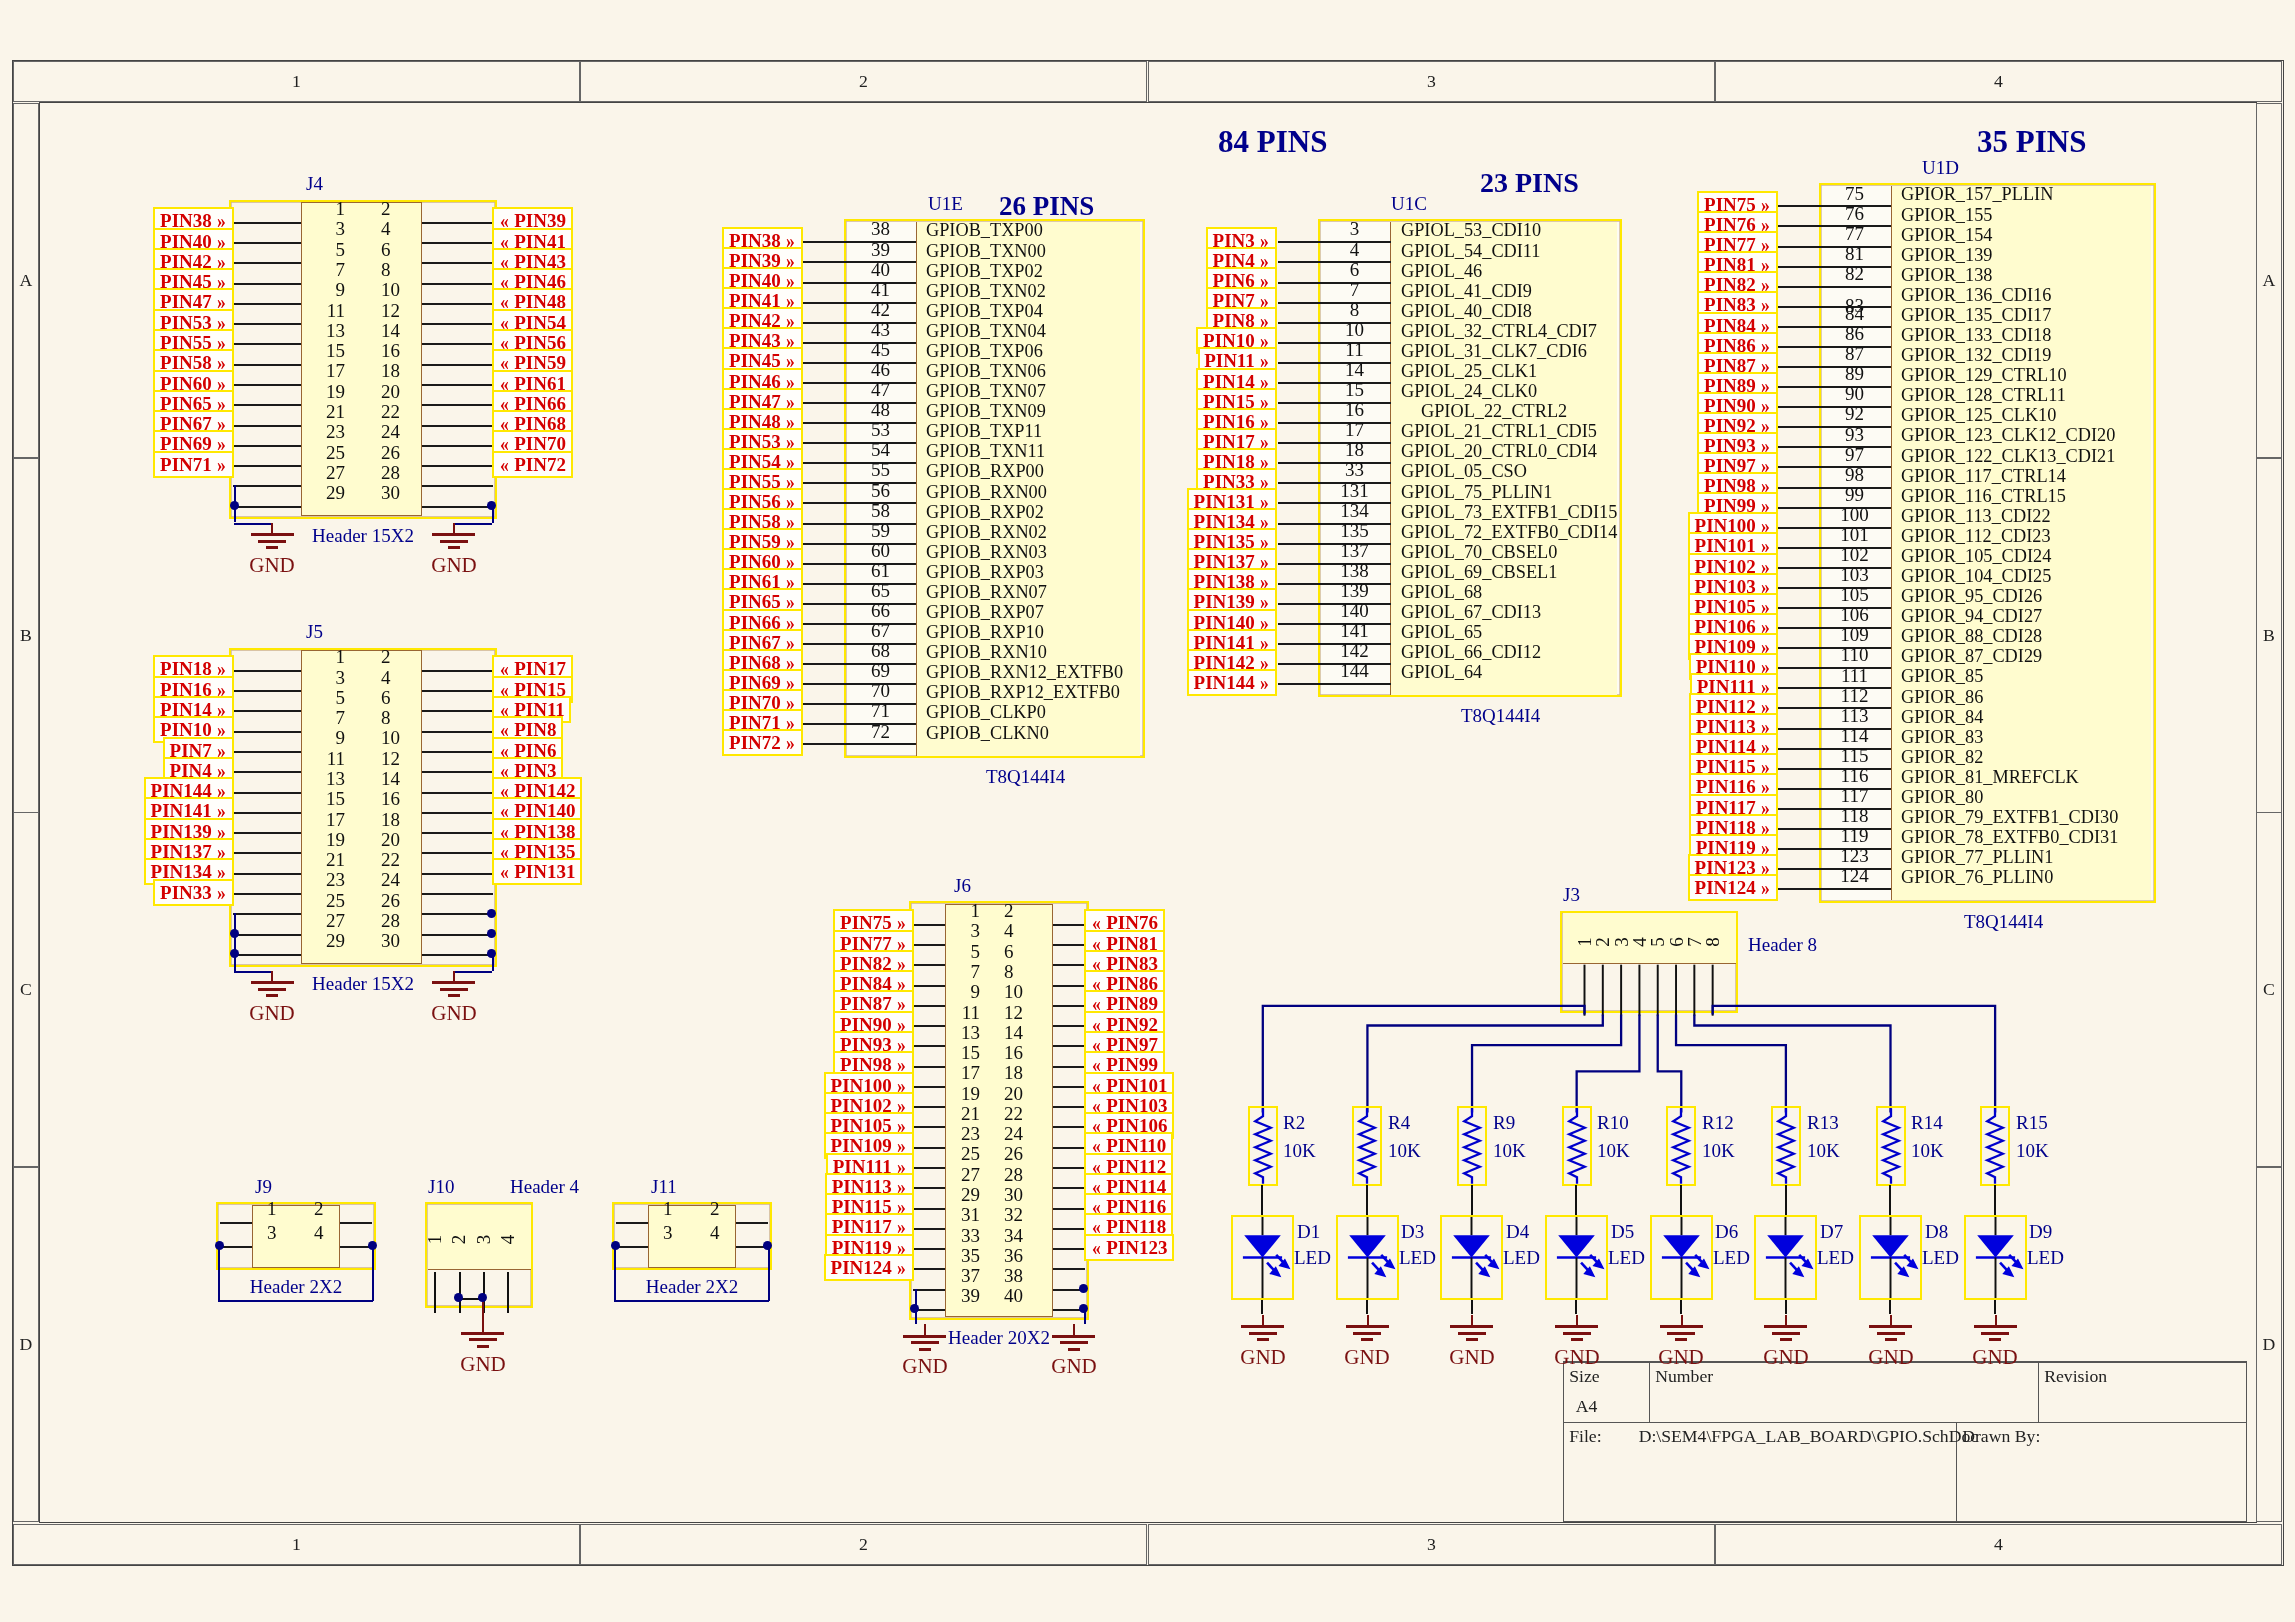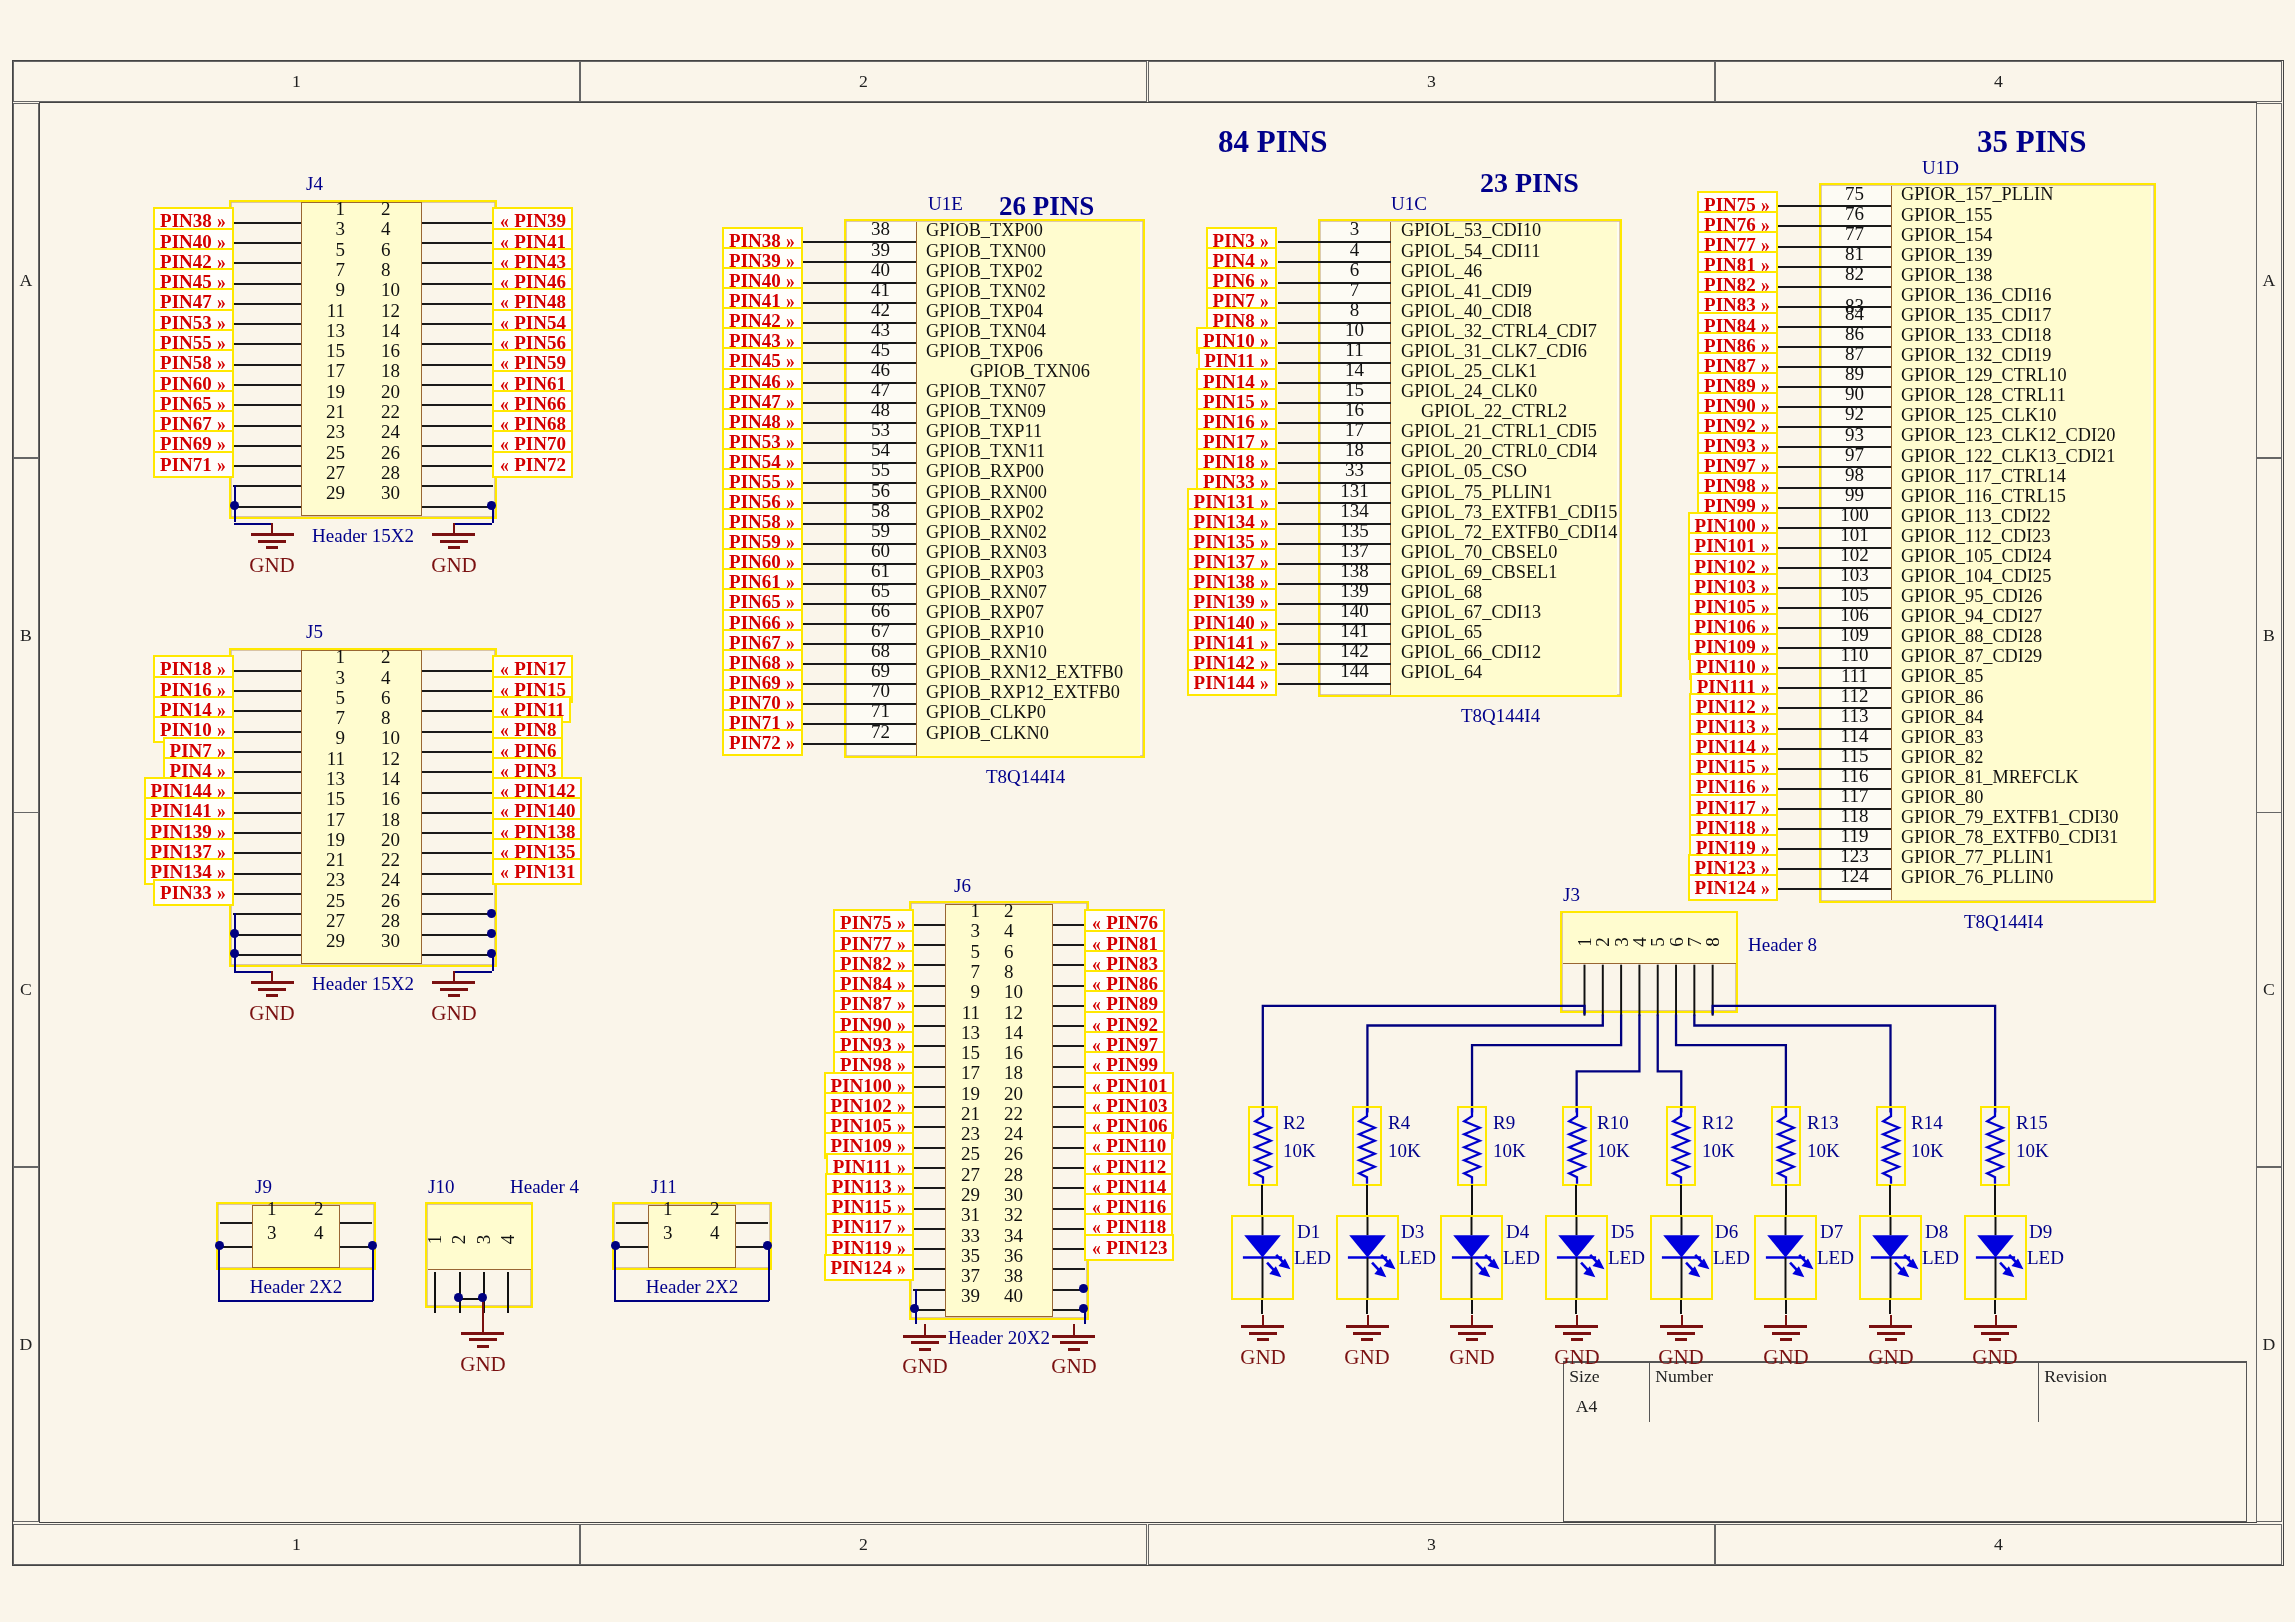--- a/index.html
+++ b/index.html
@@ -42,20 +42,27 @@
 
   <div class="tb">
     <div class="tb-row" style="flex:0 0 60px;">
       <div class="cell" style="width:86px;border-right:1.3px solid #555;">
         <div>Size</div>
         <div style="margin:9.2px 0 0 6.5px;">A4</div>
       </div>
       <div class="cell" style="flex:1;">Number</div>
       <div class="cell" style="width:208px;border-left:1.3px solid #555;">Revision</div>
     </div>
+    <div class="tb-row" style="flex:1;position:relative;">
+      <div class="cell" style="width:393px;border-right:1.3px solid #555;display:flex;">
+        <span>File:</span>
+        <span style="margin-left:37px;white-space:nowrap;">D:\SEM4\FPGA_LAB_BOARD\GPIO.SchDoc</span>
+      </div>
+      <div class="cell" style="flex:1;">Drawn By:</div>
+    </div>
   </div>
 <div style="position: absolute; left: 11.8px; top: 60px; width: 2272px; height: 1506px; border: 1.3px solid rgb(68, 68, 68);"></div>
     <div style="position: absolute; left: 39px; top: 102px; width: 2218px; height: 1421px; border: 1.3px solid rgb(68, 68, 68);"></div>
     <div class="zone-cell" style="position: absolute; left: 13px; top: 61px; width: 567px; height: 41px;">1</div>
     <div class="zone-cell" style="position: absolute; left: 13px; top: 1524px; width: 567px; height: 41px;">1</div>
     <div class="zone-cell" style="position: absolute; left: 580px; top: 61px; width: 567px; height: 41px;">2</div>
     <div class="zone-cell" style="position: absolute; left: 580px; top: 1524px; width: 567px; height: 41px;">2</div>
     <div class="zone-cell" style="position: absolute; left: 1148px; top: 61px; width: 567px; height: 41px;">3</div>
     <div class="zone-cell" style="position: absolute; left: 1148px; top: 1524px; width: 567px; height: 41px;">3</div>
     <div class="zone-cell" style="position: absolute; left: 1715px; top: 61px; width: 567px; height: 41px;">4</div>
@@ -714,21 +721,21 @@
     </div>
     <div class="wireH" style="position: absolute; left: 803px; top: 362px; width: 113px; border-top-color: rgb(26, 26, 26);"></div>
     <div class="num" style="position: absolute; left: 847px; top: 339px; width: 67px; text-align: center;">45</div>
     <div class="sig" style="position: absolute; left: 926px; top: 341px;">GPIOB_TXP06</div>
     <div class="port" style="position: absolute; right: 1492px; top: 347px;">
       <span>PIN45</span>
       <span class="chev">»</span>
     </div>
     <div class="wireH" style="position: absolute; left: 803px; top: 382px; width: 113px; border-top-color: rgb(26, 26, 26);"></div>
     <div class="num" style="position: absolute; left: 847px; top: 359px; width: 67px; text-align: center;">46</div>
-    <div class="sig" style="position: absolute; left: 970px; top: 361px;">GPIOB_TXN06</div>
+    <div class="sig" style="position: absolute; left: 926px; top: 361px;">GPIOB_TXN06</div>
     <div class="port" style="position: absolute; right: 1492px; top: 368px;">
       <span>PIN46</span>
       <span class="chev">»</span>
     </div>
     <div class="wireH" style="position: absolute; left: 803px; top: 402px; width: 113px; border-top-color: rgb(26, 26, 26);"></div>
     <div class="num" style="position: absolute; left: 847px; top: 379px; width: 67px; text-align: center;">47</div>
     <div class="sig" style="position: absolute; left: 926px; top: 381px;">GPIOB_TXN07</div>
     <div class="port" style="position: absolute; right: 1492px; top: 388px;">
       <span>PIN47</span>
       <span class="chev">»</span>

